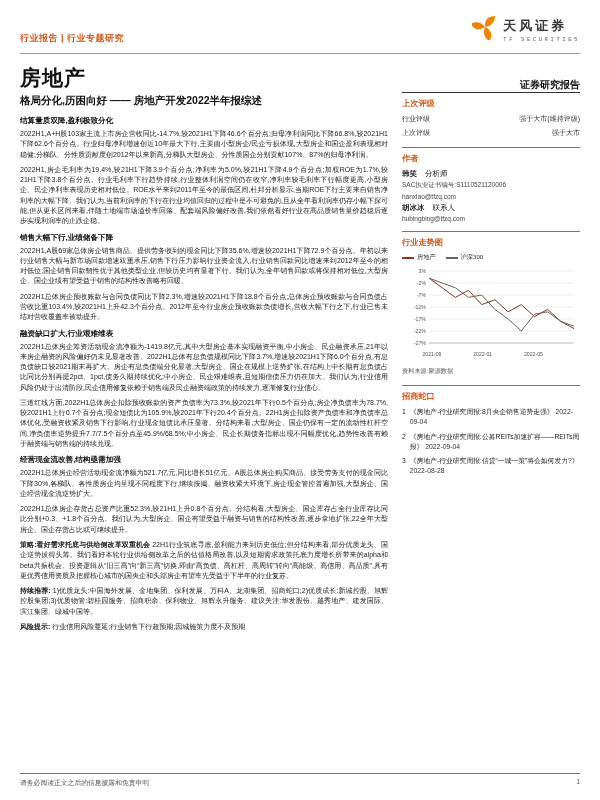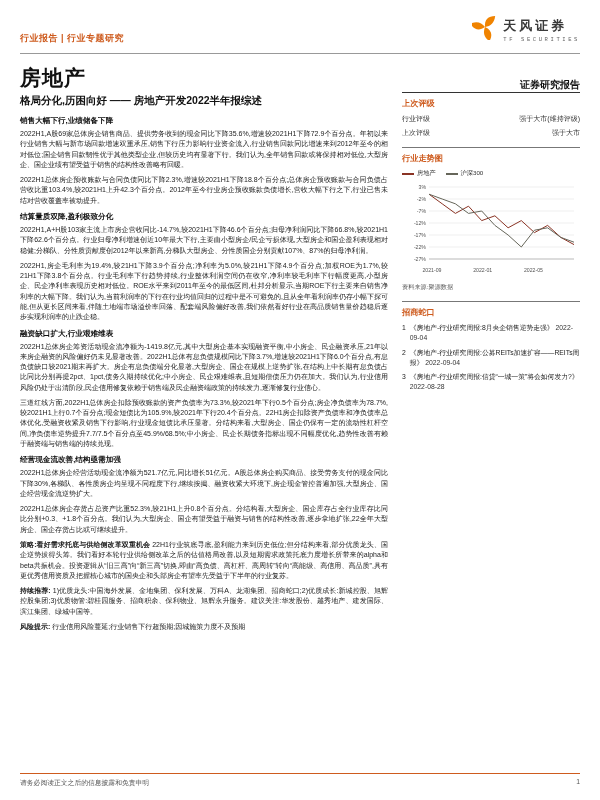--- a/index.html
+++ b/index.html
@@ -83,29 +83,29 @@
     <div class="meta">
       <div class="meta-type">证券研究报告</div>
     </div>
   </div>
 
   <div class="cols">
     <main class="main">
       <h2>格局分化,历困向好 —— 房地产开发2022半年报综述</h2>
 
       <section>
+        <h3>结算量质双降,盈利极致分化</h3>
+        <p>2022H1,A+H股103家主流上市房企营收同比-14.7%,较2021H1下降46.6个百分点;归母净利润同比下降66.8%,较2021H1下降62.6个百分点。行业归母净利增速创近10年最大下行,主要由小型房企/民企亏损体现,大型房企和国企盈利表现相对稳健;分梯队、分性质贡献度创2012年以来新高,分梯队大型房企、分性质国企分别贡献107%、87%的归母净利润。</p>
+        <p>2022H1,房企毛利率为19.4%,较21H1下降3.9个百分点;净利率为5.0%,较21H1下降4.9个百分点;加权ROE为1.7%,较21H1下降3.8个百分点。行业毛利率下行趋势持续,行业整体利润空间仍在收窄,净利率较毛利率下行幅度更高,小型房企、民企净利率表现历史相对低位。ROE水平来到2011年至今的最低区间,杜邦分析显示,当期ROE下行主要来自销售净利率的大幅下降。我们认为,当前利润率的下行在行业均值回归的过程中是不可避免的,且从全年看利润率仍存小幅下探可能,但从更长区间来看,伴随土地端市场溢价率回落、配套端风险偏好改善,我们依然看好行业在高品质销售量价趋稳后逐步实现利润率的止跌企稳。</p>
+      </section>
+
+      <section>
         <h3>销售大幅下行,业绩储备下降</h3>
         <p>2022H1,A股69家总体房企销售商品、提供劳务收到的现金同比下降35.6%,增速较2021H1下降72.9个百分点。年初以来行业销售大幅与新市场回款增速双重承压,销售下行压力影响行业资金流入,行业销售回款同比增速来到2012年至今的相对低位;国企销售回款韧性优于其他类型企业,但较历史均有显著下行。我们认为,全年销售回款或将保持相对低位,大型房企、国企业绩有望受益于销售的结构性改善略有回暖。</p>
         <p>2022H1总体房企预收账款与合同负债同比下降2.3%,增速较2021H1下降18.8个百分点;总体房企预收账款与合同负债占营收比重103.4%,较2021H1上升42.3个百分点。2012年至今行业房企预收账款负债增长,营收大幅下行之下,行业已售未结对营收覆盖率被动提升。</p>
-      </section>
-
-      <section>
-        <h3>结算量质双降,盈利极致分化</h3>
-        <p>2022H1,A+H股103家主流上市房企营收同比-14.7%,较2021H1下降46.6个百分点;归母净利润同比下降66.8%,较2021H1下降62.6个百分点。行业归母净利增速创近10年最大下行,主要由小型房企/民企亏损体现,大型房企和国企盈利表现相对稳健;分梯队、分性质贡献度创2012年以来新高,分梯队大型房企、分性质国企分别贡献107%、87%的归母净利润。</p>
-        <p>2022H1,房企毛利率为19.4%,较21H1下降3.9个百分点;净利率为5.0%,较21H1下降4.9个百分点;加权ROE为1.7%,较21H1下降3.8个百分点。行业毛利率下行趋势持续,行业整体利润空间仍在收窄,净利率较毛利率下行幅度更高,小型房企、民企净利率表现历史相对低位。ROE水平来到2011年至今的最低区间,杜邦分析显示,当期ROE下行主要来自销售净利率的大幅下降。我们认为,当前利润率的下行在行业均值回归的过程中是不可避免的,且从全年看利润率仍存小幅下探可能,但从更长区间来看,伴随土地端市场溢价率回落、配套端风险偏好改善,我们依然看好行业在高品质销售量价趋稳后逐步实现利润率的止跌企稳。</p>
       </section>
 
       <section>
         <h3>融资缺口扩大,行业艰难维表</h3>
         <p>2022H1总体房企筹资活动现金流净额为-1419.8亿元,其中大型房企基本实现融资平衡,中小房企、民企融资承压,21年以来房企融资的风险偏好仍未见显著改善。2022H1总体有息负债规模同比下降3.7%,增速较2021H1下降6.0个百分点,有息负债缺口较2021期末再扩大。房企有息负债端分化显著,大型房企、国企在规模上逆势扩张,在结构上中长期有息负债占比同比分别再提2pct、1pct,债务久期持续优化;中小房企、民企艰难维表,且短期偿债压力仍在加大。我们认为,行业信用风险仍处于出清阶段,民企信用修复依赖于销售端及民企融资端政策的持续发力,逐渐修复行业信心。</p>
         <p>三道红线方面,2022H1总体房企扣除预收账款的资产负债率为73.3%,较2021年下行0.5个百分点;房企净负债率为78.7%,较2021H1上行0.7个百分点;现金短债比为105.9%,较2021年下行20.4个百分点。22H1房企扣除资产负债率和净负债率总体优化,受融资收紧及销售下行影响,行业现金短债比承压显著。分结构来看,大型房企、国企仍保有一定的流动性杠杆空间,净负债率逆势提升7.7/7.5个百分点至45.9%/68.5%;中小房企、民企长期债务指标出现不同幅度优化,趋势性改善有赖于融资端与销售端的持续兑现。</p>
       </section>
 
       <section>
         <h3>经营现金流改善,结构亟需加强</h3>
@@ -136,20 +136,34 @@
         <div class="kv">
           <span>行业评级</span>
           <span class="v">强于大市(维持评级)</span>
         </div>
         <div class="kv">
           <span>上次评级</span>
           <span class="v">强于大市</span>
         </div>
       </section>
 
+      <section class="side-sec">
+        <h4>作者</h4>
+        <div class="person">
+          <b>韩笑</b>
+          <span>分析师</span>
+        </div>
+        <div class="small">SAC执业证书编号:S1110521120006</div>
+        <div class="small">hanxiao@tfzq.com</div>
+        <div class="person">
+          <b>胡冰冰</b>
+          <span>联系人</span>
+        </div>
+        <div class="small">hubingbing@tfzq.com</div>
+      </section>
 
       <section class="side-sec">
         <h4>行业走势图</h4>
         <div class="legend">
             <span class="lg-item">
               <span class="lg-marker" style="background: rgb(138, 51, 36);"></span>
               <span>房地产</span>
             </span>
             <span class="lg-item">
               <span class="lg-marker" style="background: rgb(102, 102, 90);"></span>

